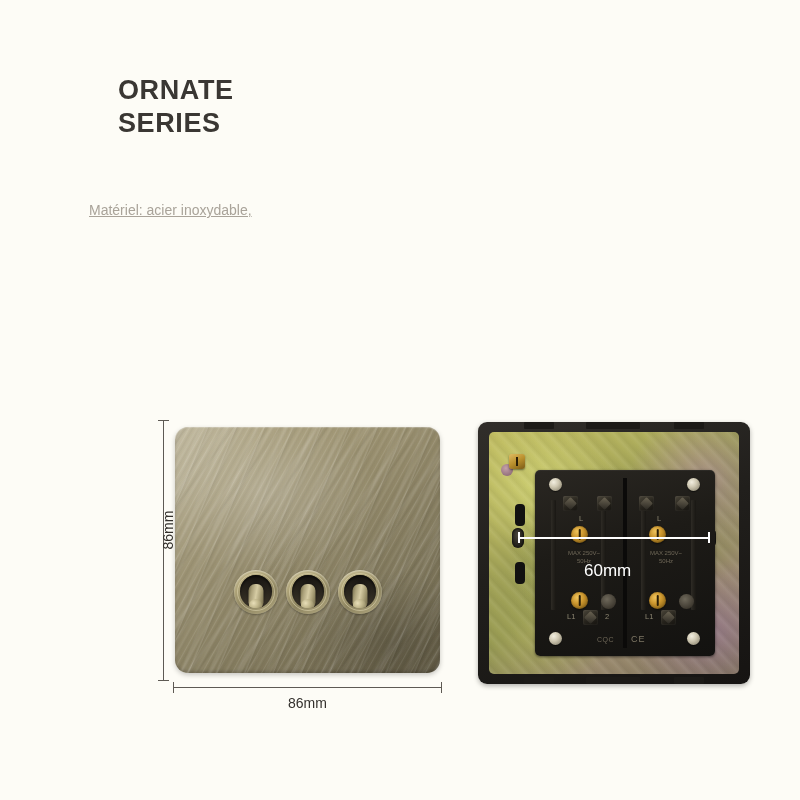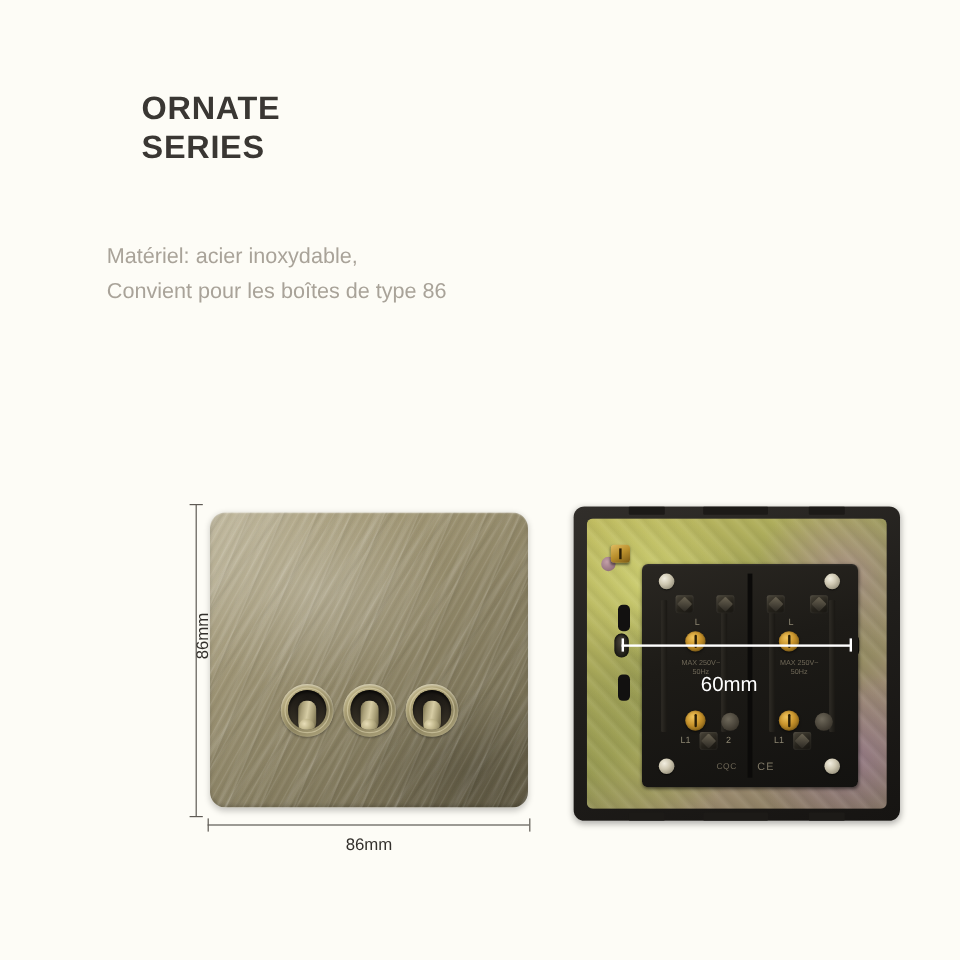--- a/index.html
+++ b/index.html
@@ -29,23 +29,24 @@
     line-height: 1.22;
     color: #3A3733;
     margin: 0;
     white-space: pre-line;
   }
 
   #spec-block {
     position: absolute;
     left: 89px;
     top: 199px;
-    font-size: 18px;
+    font-size: 14px;
     line-height: 1.62;
     color: #A9A399;
+    text-decoration: underline;
   }
   .spec-line { display: block; white-space: pre; }
 
   
   #product-area {
     position: absolute;
     left: 0;
     top: 400px;
     width: 800px;
     height: 340px;
@@ -467,21 +468,20 @@
 </head>
 <body>
 
 <div id="header-block">
   <h1 id="product-title">ORNATE
 SERIES</h1>
 </div>
 
 <div id="spec-block">
   <span class="spec-line">Matériel: acier inoxydable,</span>
-  <span class="spec-line">Convient pour les boîtes de type 86</span>
 </div>
 
 <div id="product-area">
 
   <div id="front-view-group">
 
     <div class="dim-line-v" style="left:3px; top:20px; height:260px;"></div>
     <div class="dim-cap-h" style="left:-2px; top:20px;"></div>
     <div class="dim-cap-h" style="left:-2px; top:280px;"></div>
     <div id="dim-height-label">86mm</div>

